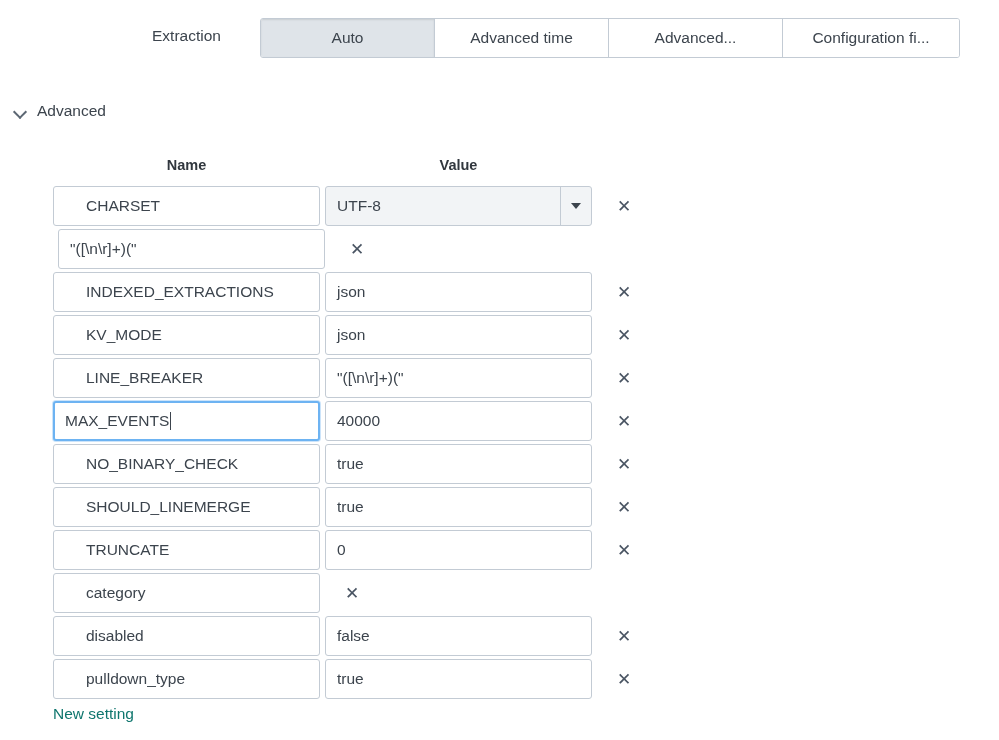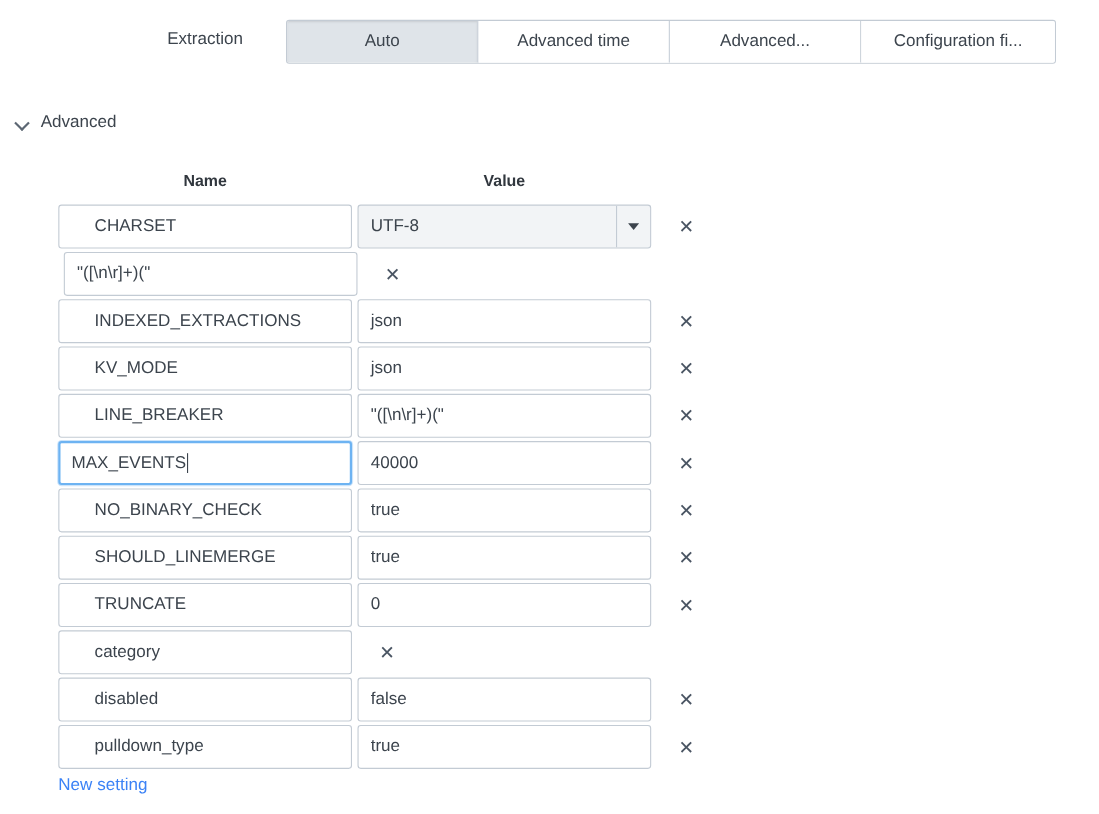--- a/index.html
+++ b/index.html
@@ -225,21 +225,21 @@
     cursor: pointer;
     color: #4a5563;
     font-size: 17px;
     line-height: 1;
     flex: 0 0 auto;
     font-family: "Liberation Sans", sans-serif;
   }
   .new-setting {
     margin-top: 4px;
     font-size: 15.5px;
-    color: #3b82f6;
+    color: #0f766e;
     cursor: pointer;
     display: inline-block;
     text-decoration: none;
   }
 </style>
 </head>
 <body>
 
 <div class="extraction-row">
   <div class="extraction-label">Extraction</div>

